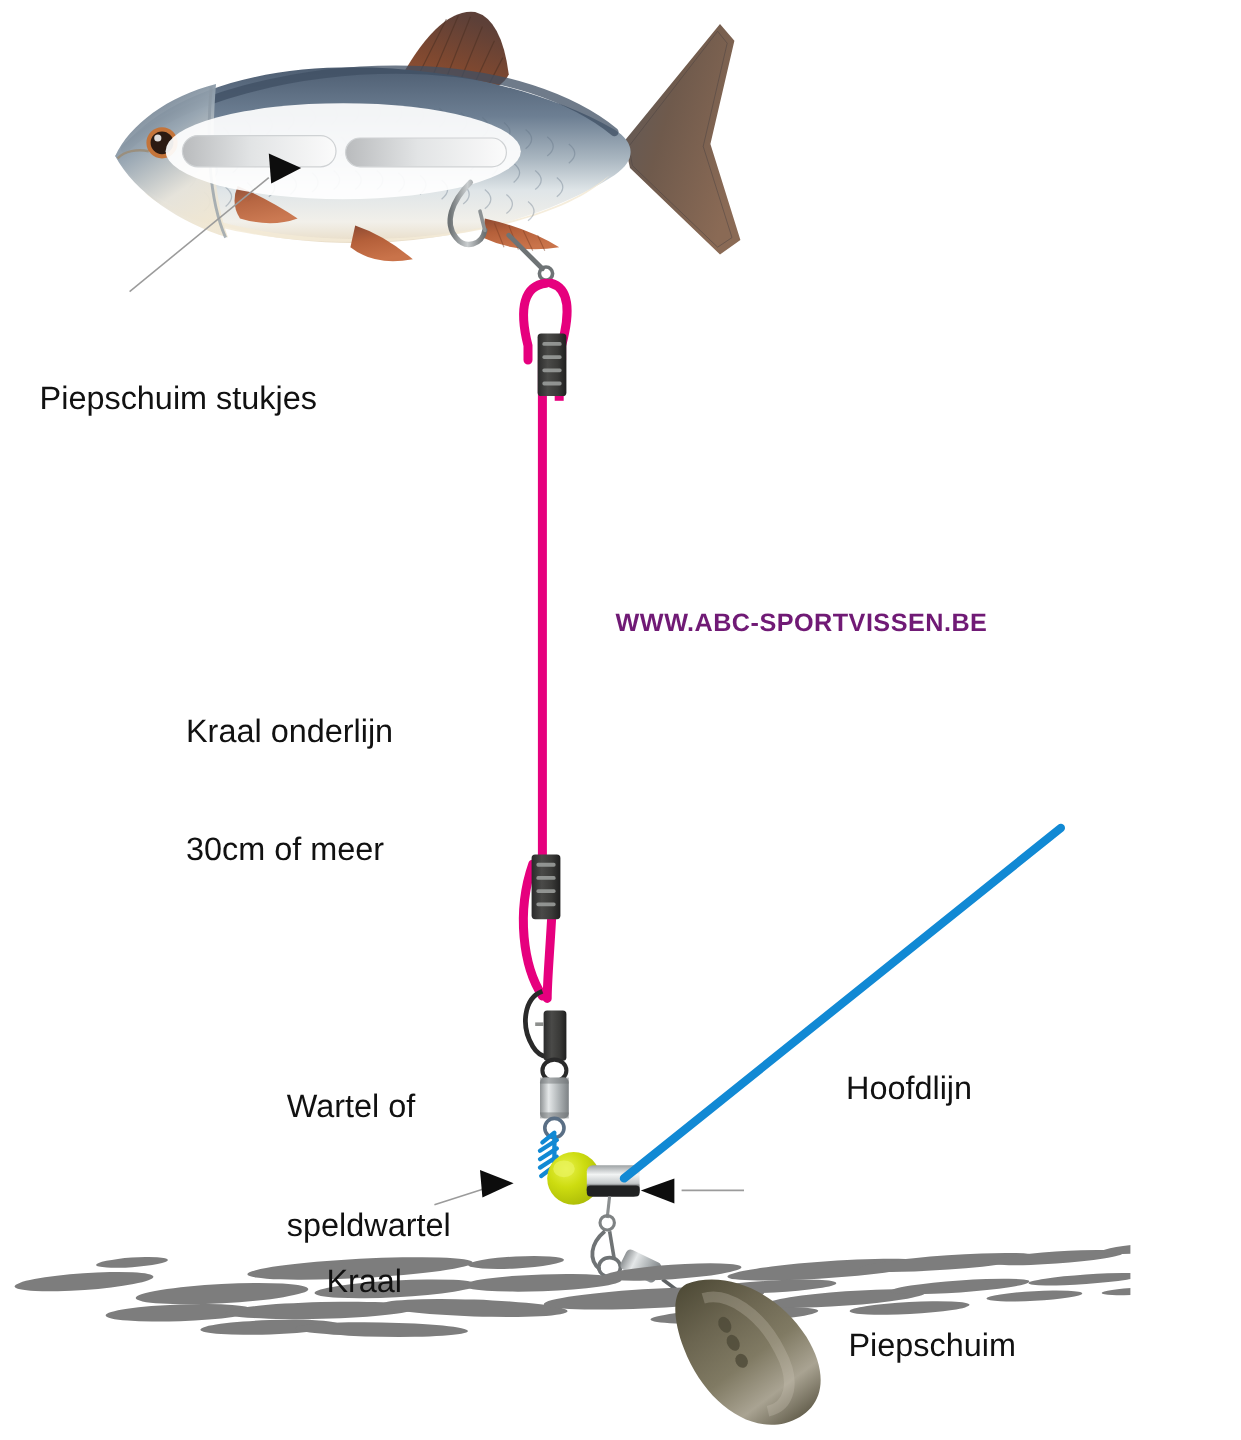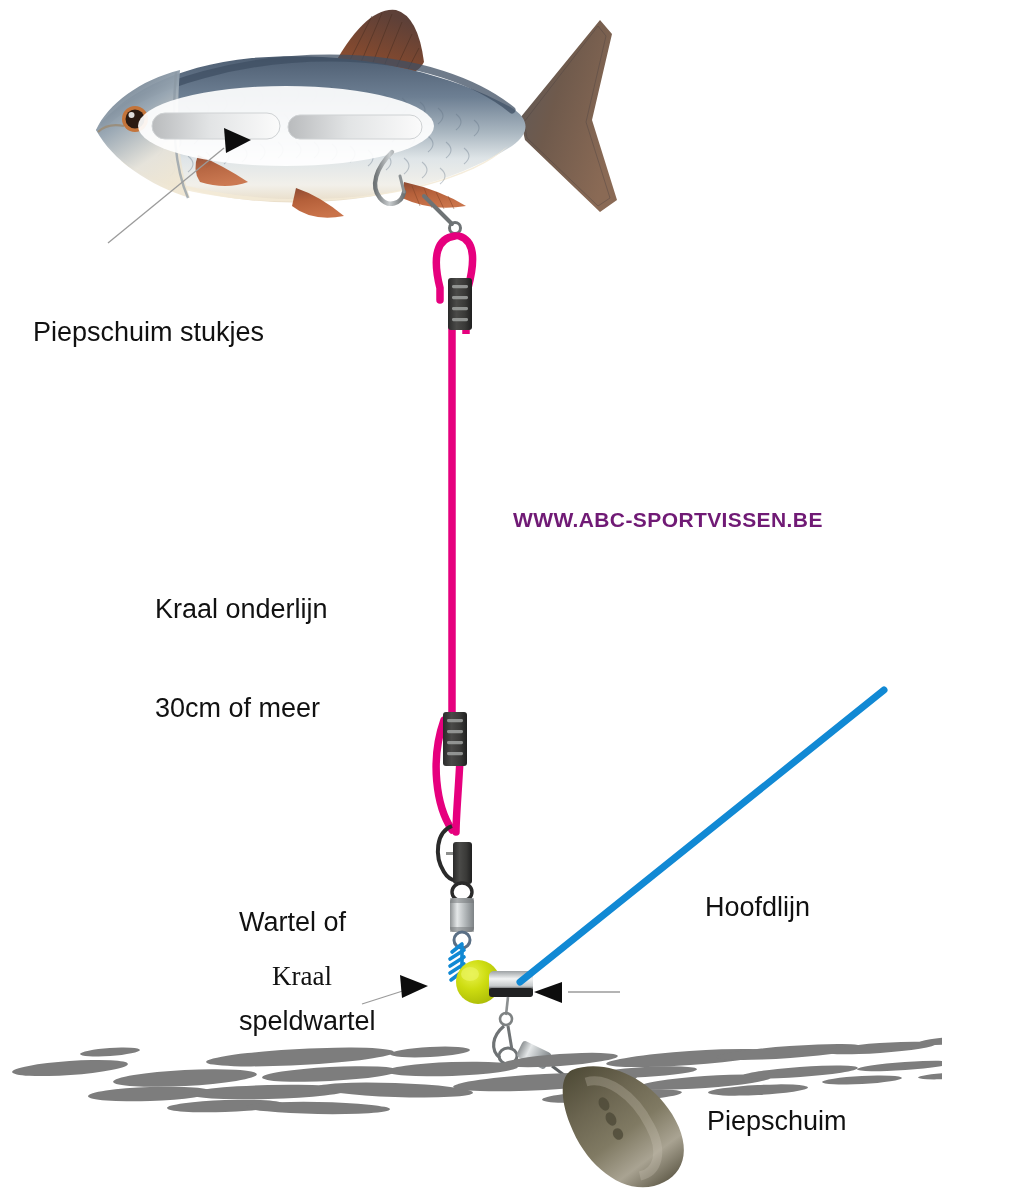--- a/index.html
+++ b/index.html
@@ -380,21 +380,21 @@
   <div class="lbl lbl-big" style="left:155px; top:527px;">
     <div>Kraal onderlijn</div>
     <div>30cm of meer</div>
   </div>
 
   <div class="lbl lbl-big" style="left:239px; top:840px;">
     <div>Wartel of</div>
     <div>speldwartel</div>
   </div>
 
-  <div class="lbl lbl-big" style="left:272px; top:960px;font-family:Liberation Serif, serif;">Kraal</div>
+  <div class="lbl lbl-big" style="left:272px; top:1052px;">Kraal</div>
 
   <div class="lbl lbl-big" style="left:705px; top:852px;margin-top:39px;">Hoofdlijn</div>
 
 
   <div class="lbl lbl-big" style="left:707px; top:1105px;">Piepschuim</div>
 
   <div class="watermark" style="left:513px; top:508px;">WWW.ABC-SPORTVISSEN.BE</div>
 
 </div>
 

